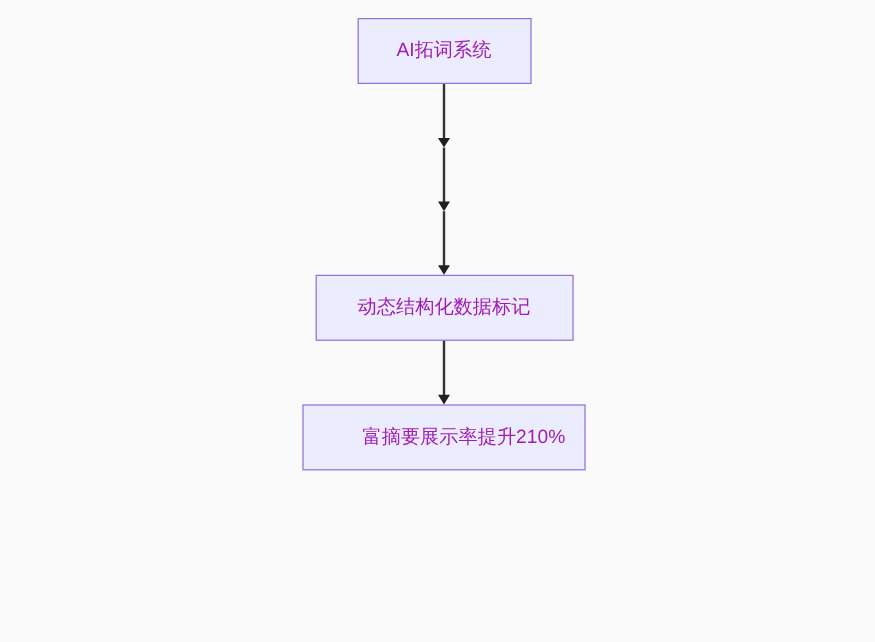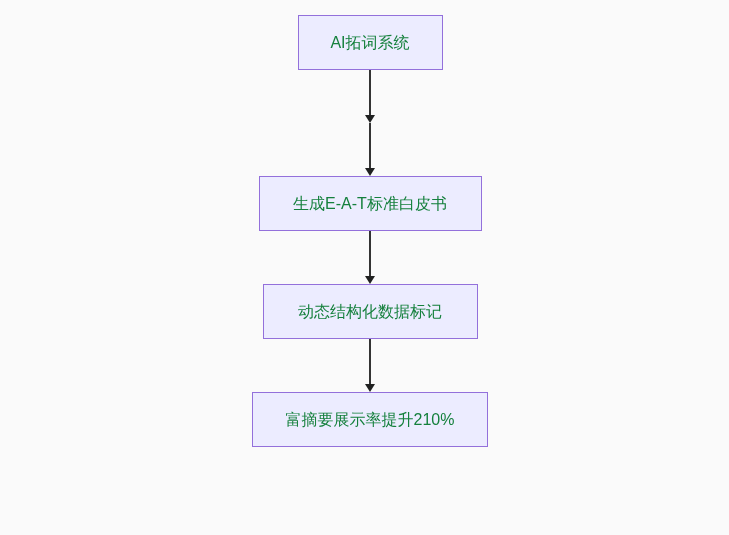--- a/index.html
+++ b/index.html
@@ -28,31 +28,31 @@
   }
   .node {
     box-sizing: border-box;
     height: 55px;
     padding: 0 16px;
     display: flex;
     align-items: center;
     justify-content: center;
     background: #ececff;
     border: 1px solid #9370db;
-    color: #15803d;
+    color: #a21caf;
     font-size: 16px;
     white-space: nowrap;
     line-height: 1;
   }
   .node span { display: inline-block; }
   .n1 { min-width: 145px; }
   .n2 { min-width: 192px; }
   .n3 { min-width: 223px; }
   .n4 { min-width: 215px; justify-content: center; }
-  .n5 { min-width: 236px; }
+  .n5 { min-width: 236px; justify-content: flex-end; }
   .edge {
     position: relative;
     width: 12px;
     height: 53px;
   }
   .edge .line {
     position: absolute;
     left: 50%;
     transform: translateX(-50%);
     top: 0;
@@ -86,23 +86,20 @@
       <div class="line"></div>
       <div class="head"></div>
     </div>
 
 
     <div class="edge">
       <div class="line"></div>
       <div class="head"></div>
     </div>
 
-    <div class="node n3">
-      <span>生成E-A-T标准白皮书</span>
-    </div>
 
     <div class="edge">
       <div class="line"></div>
       <div class="head"></div>
     </div>
 
     <div class="node n4">
       <span>动态结构化数据标记</span>
     </div>
 

